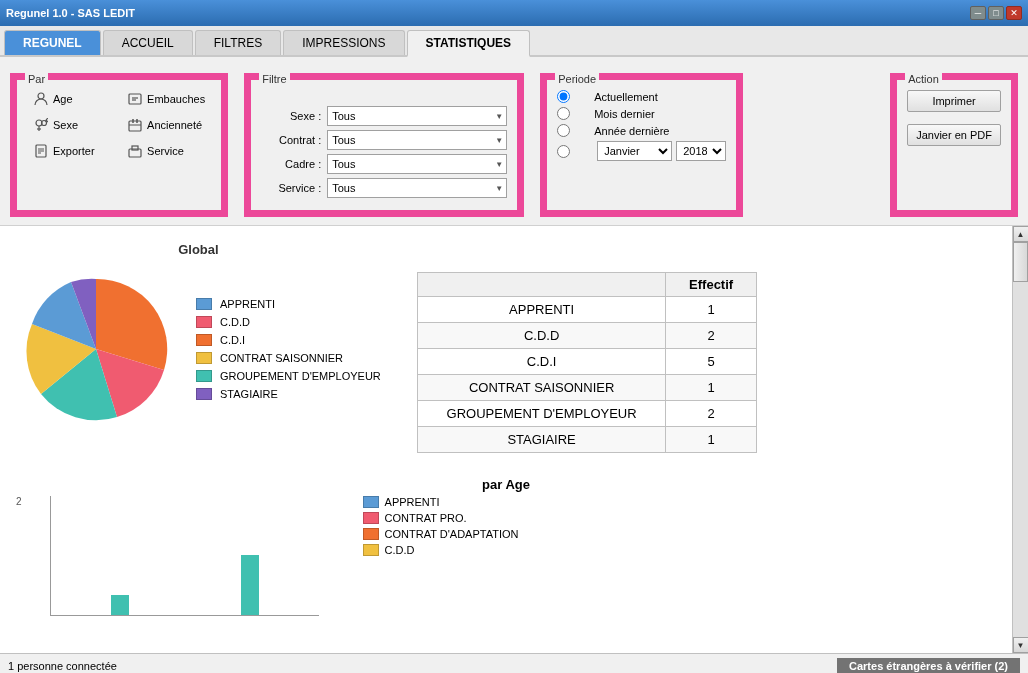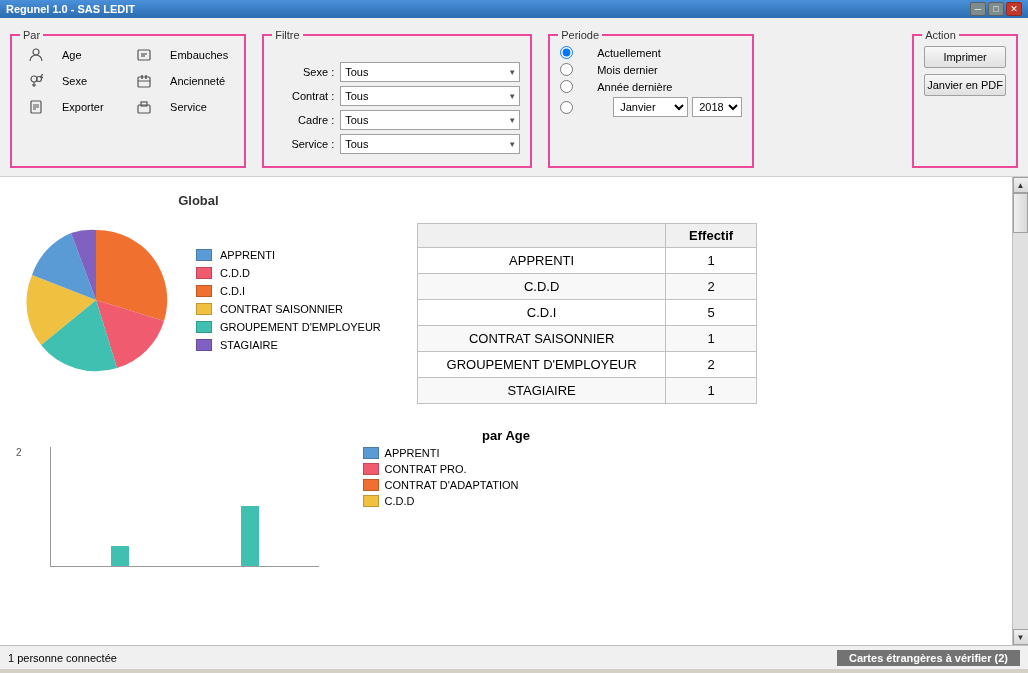--- a/index.html
+++ b/index.html
@@ -1,21 +1,21 @@
 <!DOCTYPE html>
 <html><head>
   <meta charset="utf-8">
   <style>
     * { box-sizing: border-box; margin: 0; padding: 0; }
     body { font-family: 'Segoe UI', Tahoma, Geneva, Verdana, sans-serif; font-size: 12px; background: #d4d0c8; width: 1028px; height: 673px; overflow: hidden; }
     
     
     .title-bar {
       background: linear-gradient(to bottom, #4a90d9, #2b6cb0);
-      height: 18px;
+      height: 26px;
       display: flex;
       align-items: center;
       justify-content: space-between;
       padding: 0 6px;
       color: white;
     }
     .title-bar-text { font-size: 11px; font-weight: bold; }
     .title-bar-buttons { display: flex; gap: 2px; }
     .title-bar-btn {
       width: 16px; height: 14px;
@@ -71,21 +71,21 @@
     
     .toolbar-area {
       background: #f0f0f0;
       padding: 8px 10px;
       display: flex;
       gap: 16px;
       border-bottom: 1px solid #d0d0d0;
     }
     .par-grid { display: grid; grid-template-columns: 1fr 1fr; gap: 4px; }
     .par-item {
-      display: flex; align-items: center; gap: 18px;
+      display: flex; align-items: center; gap: 4px;
       padding: 3px 6px;
       cursor: pointer;
       border-radius: 2px;
       font-size: 11px;
     }
     .par-icon { width: 16px; height: 16px; display: flex; align-items: center; justify-content: center; font-size: 10px; color: #555; }
     .filtre-row { display: flex; align-items: center; margin-bottom: 4px; gap: 6px; }
     .filtre-label { width: 60px; text-align: right; font-size: 11px; }
     .select-wrapper { position: relative; display: inline-block; }
     .select-wrapper::after {
@@ -111,21 +111,22 @@
     .radio-row { display: flex; align-items: center; gap: 24px; margin-bottom: 4px; font-size: 11px; }
     .radio-row input[type=radio] { margin: 0; }
     .date-selects { display: flex; gap: 4px; align-items: center; margin-left: 20px; }
     .date-selects select {
       height: 20px; border: 1px solid #a0a0a0; background: white; font-size: 11px;
       padding: 0 2px; cursor: pointer;
     }
     .action-btn {
       display: block;
       width: 100%;
-      padding: 4px 2px;
+      margin-bottom: 6px;
+      padding: 4px 8px;
       border: 1px solid #a0a0a0;
       background: linear-gradient(to bottom, #f8f8f8, #e0e0e0);
       cursor: pointer;
       font-size: 11px;
       text-align: center;
       border-radius: 2px;
     }
 
     
     .content-area {
@@ -230,21 +231,21 @@
       background: #737373;
       color: white;
       padding: 2px 12px;
       font-size: 11px;
       font-weight: bold;
       cursor: pointer;
     }
 
     
     .fieldset-box {
-      border: 2px solid #ec4899;
+      border: 7px solid #ec4899;
       padding: 4px 10px 8px 10px;
       position: relative;
       margin-top: 8px;
     }
     .fieldset-legend {
       position: absolute;
       top: -7px;
       left: 8px;
       background: #f0f0f0;
       padding: 0 3px;
@@ -259,20 +260,27 @@
   <span class="title-bar-text">Regunel 1.0 - SAS LEDIT</span>
   <div class="title-bar-buttons">
     <div class="title-bar-btn min">─</div>
     <div class="title-bar-btn max">□</div>
     <div class="title-bar-btn">✕</div>
   </div>
 </div>
 
 <div class="main-window">
 
+  <div class="nav-bar">
+    <div class="nav-tab regunel">REGUNEL</div>
+    <div class="nav-tab">ACCUEIL</div>
+    <div class="nav-tab">FILTRES</div>
+    <div class="nav-tab">IMPRESSIONS</div>
+    <div class="nav-tab active">STATISTIQUES</div>
+  </div>
 
   <div class="toolbar-area">
 
     <div class="fieldset-box" style="min-width:145px;">
       <span class="fieldset-legend">Par</span>
       <div class="par-grid" style="margin-top:4px;">
         <div class="par-item">
           <span class="par-icon">
             <svg width="14" height="14" viewBox="0 0 14 14">
                 <circle cx="7" cy="4" r="3" fill="none" stroke="#555" stroke-width="1.2"></circle>
@@ -387,21 +395,21 @@
         <div class="radio-row">
           <input type="radio" name="periode" style="">
           <span>Mois dernier</span>
         </div>
         <div class="radio-row">
           <input type="radio" name="periode" style="">
           <span>Année dernière</span>
         </div>
         <div class="radio-row">
           <input type="radio" name="periode" style="">
-          <div class="date-selects" style="margin-left:16px;justify-content:flex-end;">
+          <div class="date-selects" style="margin-left:3px;justify-content:flex-end;">
             <select style="width:75px;">
               <option>Janvier</option><option>Février</option><option>Mars</option>
             </select>
             <select style="width:50px;">
               <option>2018</option><option>2017</option><option>2019</option>
             </select>
           </div>
         </div>
       </div>
     </div>

